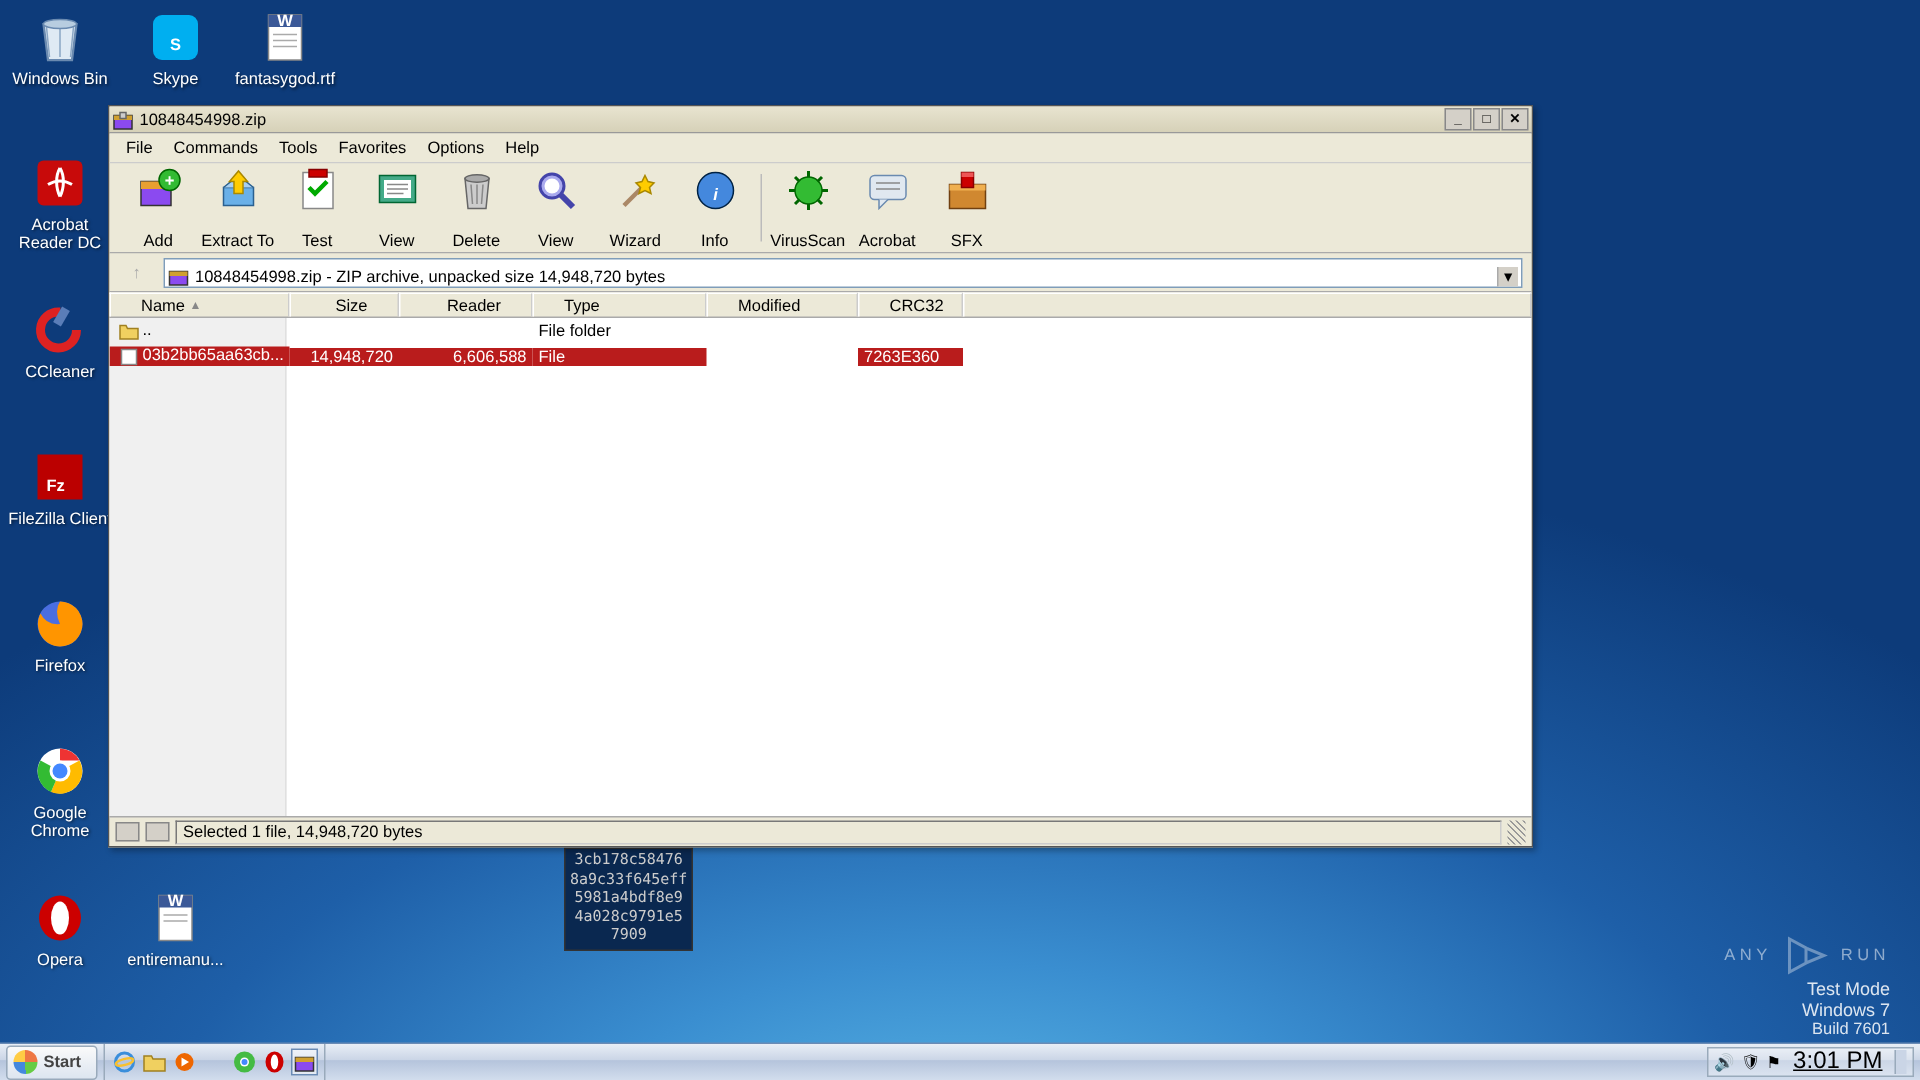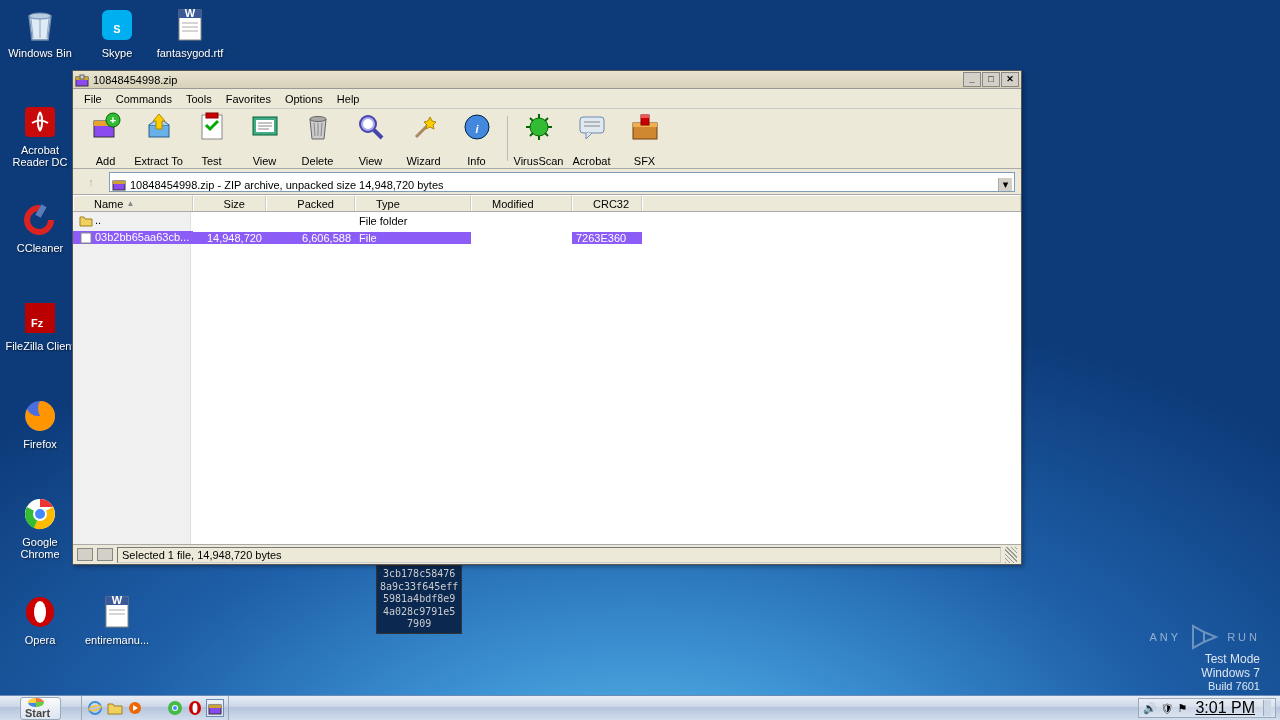--- a/index.html
+++ b/index.html
@@ -30,30 +30,30 @@
 .addressbar .upbtn { width: 24px; height: 20px; color: #aaa; display: flex; align-items: center; justify-content: center; }
 .addressbar .pathbox { flex: 1; height: 20px; background: #fff; border: 1px solid #7f9db9; display: flex; align-items: flex-end; padding: 0 2px; }
 .addressbar .pathbox .pico { width: 14px; height: 14px; margin-right: 4px; }
 .addressbar .pathbox .dd { margin-left: auto; width: 14px; background: #d4d0c8; border-left: 1px solid #aaa; text-align: center; }
 .listheader { height: 17px; display: flex; background: #ece9d8; border-bottom: 1px solid #aaa; }
 .listheader .col { border-right: 1px solid #ccc; padding: 1px 20px; display: flex; align-items: center; cursor: pointer; border-top: 1px solid #fff; border-left: 1px solid #fff; }
 .filelist { flex: 1; background: #fff; overflow: hidden; position: relative; }
 .filelist .treebg { position: absolute; left: 0; top: 0; width: 118px; height: 100%; background: #f0f0f0; border-right: 1px solid #e0e0e0; }
 .filerow { display: flex; height: 17px; align-items: center; position: relative; }
 .filerow .fcol { padding: 0 4px; overflow: hidden; white-space: nowrap; }
-.filerow.sel .fcol { background: #8b5cf6; color: #fff; }
+.filerow.sel .fcol { background: #b91c1c; color: #fff; }
 .filerow .fico { width: 14px; height: 12px; margin: 0 2px; display: inline-block; vertical-align: middle; }
 .statusbar { height: 20px; background: #ece9d8; border-top: 1px solid #aaa; display: flex; align-items: center; padding: 0 4px; gap: 4px; }
 .statusbar .sicon { width: 16px; height: 13px; border: 1px solid #888; background: #d4d0c8; }
 .statusbar .spanel { border: 1px inset #ccc; padding: 1px 4px; height: 16px; display: flex; align-items: center; flex: 1; }
 .statusbar .grip { width: 12px; height: 16px; background: repeating-linear-gradient(45deg, #999 0 1px, transparent 1px 3px); }
 
 
 .taskbar { position: absolute; left: 0; bottom: 0; width: 100%; height: 25px; background: linear-gradient(#e8eef6, #cad5e6 45%, #b5c4dc 46%, #d2dded); border-top: 1px solid #6a8bb5; display: flex; align-items: center; }
-.startbtn { height: 23px; padding: 0 10px 0 4px; display: flex; align-items: center; border-radius: 3px; margin: 1px 20px; cursor: pointer; background: linear-gradient(#fafafa,#dce5f0); border: 1px solid #9ab; flex-direction: column; }
+.startbtn { height: 23px; padding: 0 10px 0 4px; display: flex; align-items: center; border-radius: 3px; margin: 1px 4px; cursor: pointer; background: linear-gradient(#fafafa,#dce5f0); border: 1px solid #9ab; }
 .startbtn .orb { width: 16px; height: 16px; border-radius: 50%; background: conic-gradient(#e74 0 25%, #6c4 25% 50%, #48d 50% 75%, #fc4 75%); margin-right: 4px; }
 .startbtn .txt { font-weight: bold; color: #444; }
 .ql { display: flex; gap: 2px; padding: 0 4px; border-right: 1px solid #9ab; height: 100%; align-items: center; border-left: 1px solid #9ab; }
 .ql .qico { width: 18px; height: 18px; cursor: pointer; display: flex; align-items: center; justify-content: center; }
 .tray { margin-left: auto; display: flex; align-items: center; height: 20px; border: 1px solid #9ab; padding: 0 4px; margin-right: 4px; gap: 4px; background: rgba(255,255,255,.3); }
 .clock { font-size: 16px; padding: 0 4px; text-decoration: underline; }
 
 
 .watermark { position: absolute; right: 20px; bottom: 28px; text-align: right; color: rgba(255,255,255,.85); }
 .watermark .big { font-size: 28px; letter-spacing: 3px; opacity: .6; display: flex; align-items: center; gap: 8px; justify-content: flex-end; font-weight: 300;}
@@ -326,21 +326,21 @@
       <span>10848454998.zip - ZIP archive, unpacked size 14,948,720 bytes</span>
       <div class="dd">▾</div>
     </div>
   </div>
   <div class="listheader">
     <div class="col" style="width:120px"><span>Name</span>&nbsp;<span style="color:#888;font-size:8px">▲</span></div>
     <div class="col" style="width:73px; justify-content:flex-end">
         <span>Size</span>
       </div>
     <div class="col" style="width:89px; justify-content:flex-end">
-        <span>Packed</span>
+        <span>Reader</span>
       </div>
     <div class="col" style="width:116px">
         <span>Type</span>
       </div>
     <div class="col" style="width:101px">
         <span>Modified</span>
       </div>
     <div class="col" style="width:70px">
         <span>CRC32</span>
       </div>

